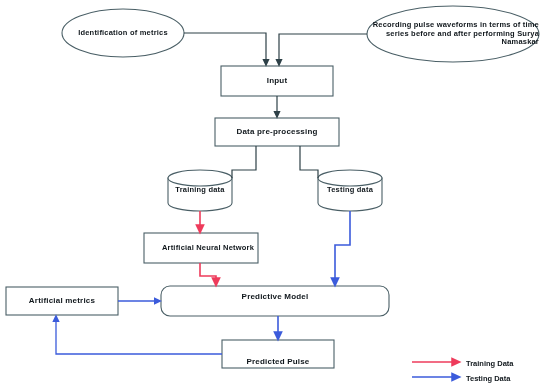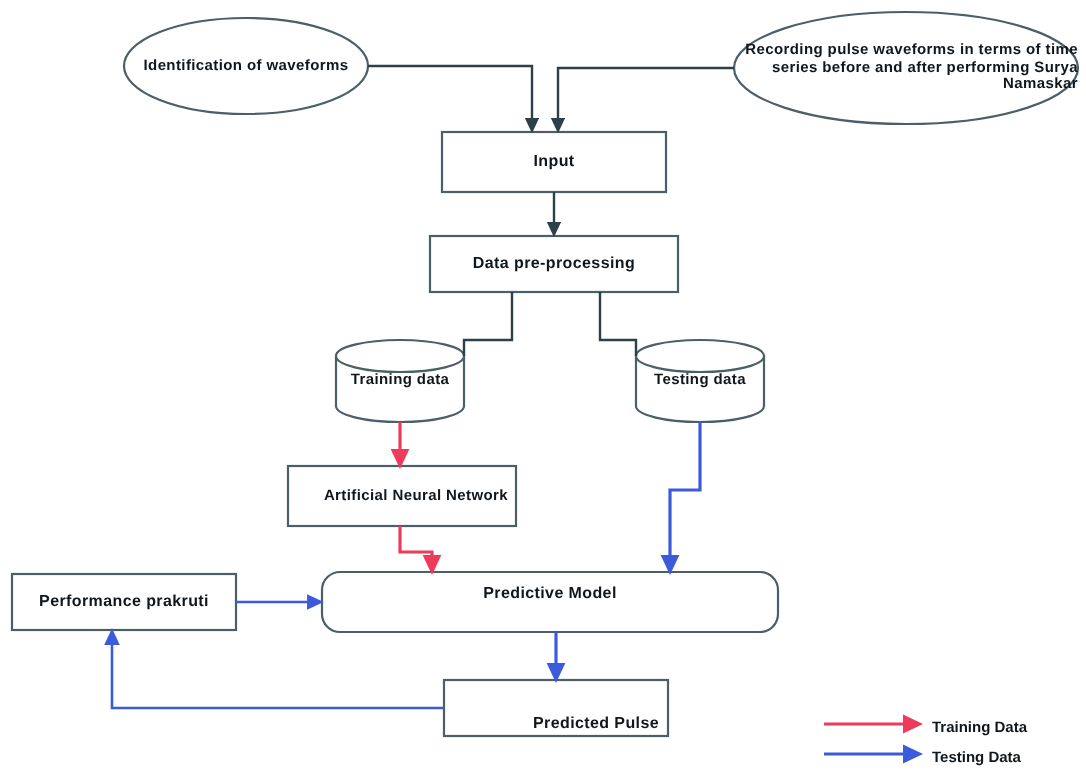--- a/index.html
+++ b/index.html
@@ -36,21 +36,21 @@
   }
   .lbl-ellipse-left  { left: 62px;  top: 10px;  width: 122px; height: 46px; font-size: 7.5px; }
   .lbl-ellipse-right { left: 367px; top: 8px;   width: 172px; height: 52px; font-size: 7.5px; }
   .lbl-input         { left: 221px; top: 66px;  width: 112px; height: 30px; font-size: 8px; }
   .lbl-prepro        { left: 215px; top: 118px; width: 124px; height: 28px; font-size: 8px; }
   .lbl-training      { left: 168px; top: 177px; width: 64px;  height: 26px; font-size: 7.5px; }
   .lbl-testing       { left: 318px; top: 177px; width: 64px;  height: 26px; font-size: 7.5px; }
   .lbl-ann           { left: 144px; top: 233px; width: 128px; height: 30px; font-size: 7.5px; }
   .lbl-predmodel     { left: 161px; top: 286px; width: 228px; height: 22px; font-size: 8px; }
   .lbl-perfmetrics   { left: 6px;   top: 287px; width: 112px; height: 28px; font-size: 8px; }
-  .lbl-predpulse     { left: 222px; top: 340px; width: 112px; height: 44px; font-size: 8px; margin-left: 20px; }
+  .lbl-predpulse     { left: 222px; top: 340px; width: 112px; height: 44px; font-size: 8px; }
   .legend-label {
     position: absolute;
     font-size: 7.5px;
     font-weight: bold;
     color: #10171c;
     white-space: nowrap;
   }
   .lg-train { left: 466px; top: 359px; }
   .lg-test  { left: 466px; top: 374px; }
 </style>
@@ -117,37 +117,37 @@
     <path d="M118,301 L159,301" fill="none" stroke="#3b5bdb" stroke-width="1.3" marker-end="url(#ah-blue)"></path>
 
     <path d="M278,316 L278,338" fill="none" stroke="#3b5bdb" stroke-width="1.6" marker-end="url(#ah-blue)"></path>
 
     <path d="M222,354 L56,354 L56,317" fill="none" stroke="#3b5bdb" stroke-width="1.3" marker-end="url(#ah-blue)"></path>
 
     <path d="M412,362 L458,362" fill="none" stroke="#ee3b5b" stroke-width="1.6" marker-end="url(#ah-red)"></path>
     <path d="M412,377 L458,377" fill="none" stroke="#3b5bdb" stroke-width="1.6" marker-end="url(#ah-blue)"></path>
   </svg>
 
-  <div class="node-label lbl-ellipse-left">Identification of waveforms</div>
+  <div class="node-label lbl-ellipse-left">Identification of metrics</div>
 
   <div class="node-label lbl-ellipse-right">Recording pulse waveforms in terms of time series before and after performing Surya Namaskar</div>
 
   <div class="node-label lbl-prepro">Data pre-processing</div>
 
   <div class="node-label lbl-input">Input</div>
 
   <div class="node-label lbl-training">Training data</div>
 
   <div class="node-label lbl-testing">Testing data</div>
 
   <div class="node-label lbl-ann">Artificial Neural Network</div>
 
   <div class="node-label lbl-predmodel">Predictive Model</div>
 
-  <div class="node-label lbl-perfmetrics">Performance prakruti</div>
+  <div class="node-label lbl-perfmetrics">Artificial metrics</div>
 
   <div class="node-label lbl-predpulse">Predicted Pulse</div>
 
   <div class="legend-label lg-train">Training Data</div>
 
   <div class="legend-label lg-test">Testing Data</div>
 
 </div>
 
 </body></html>

